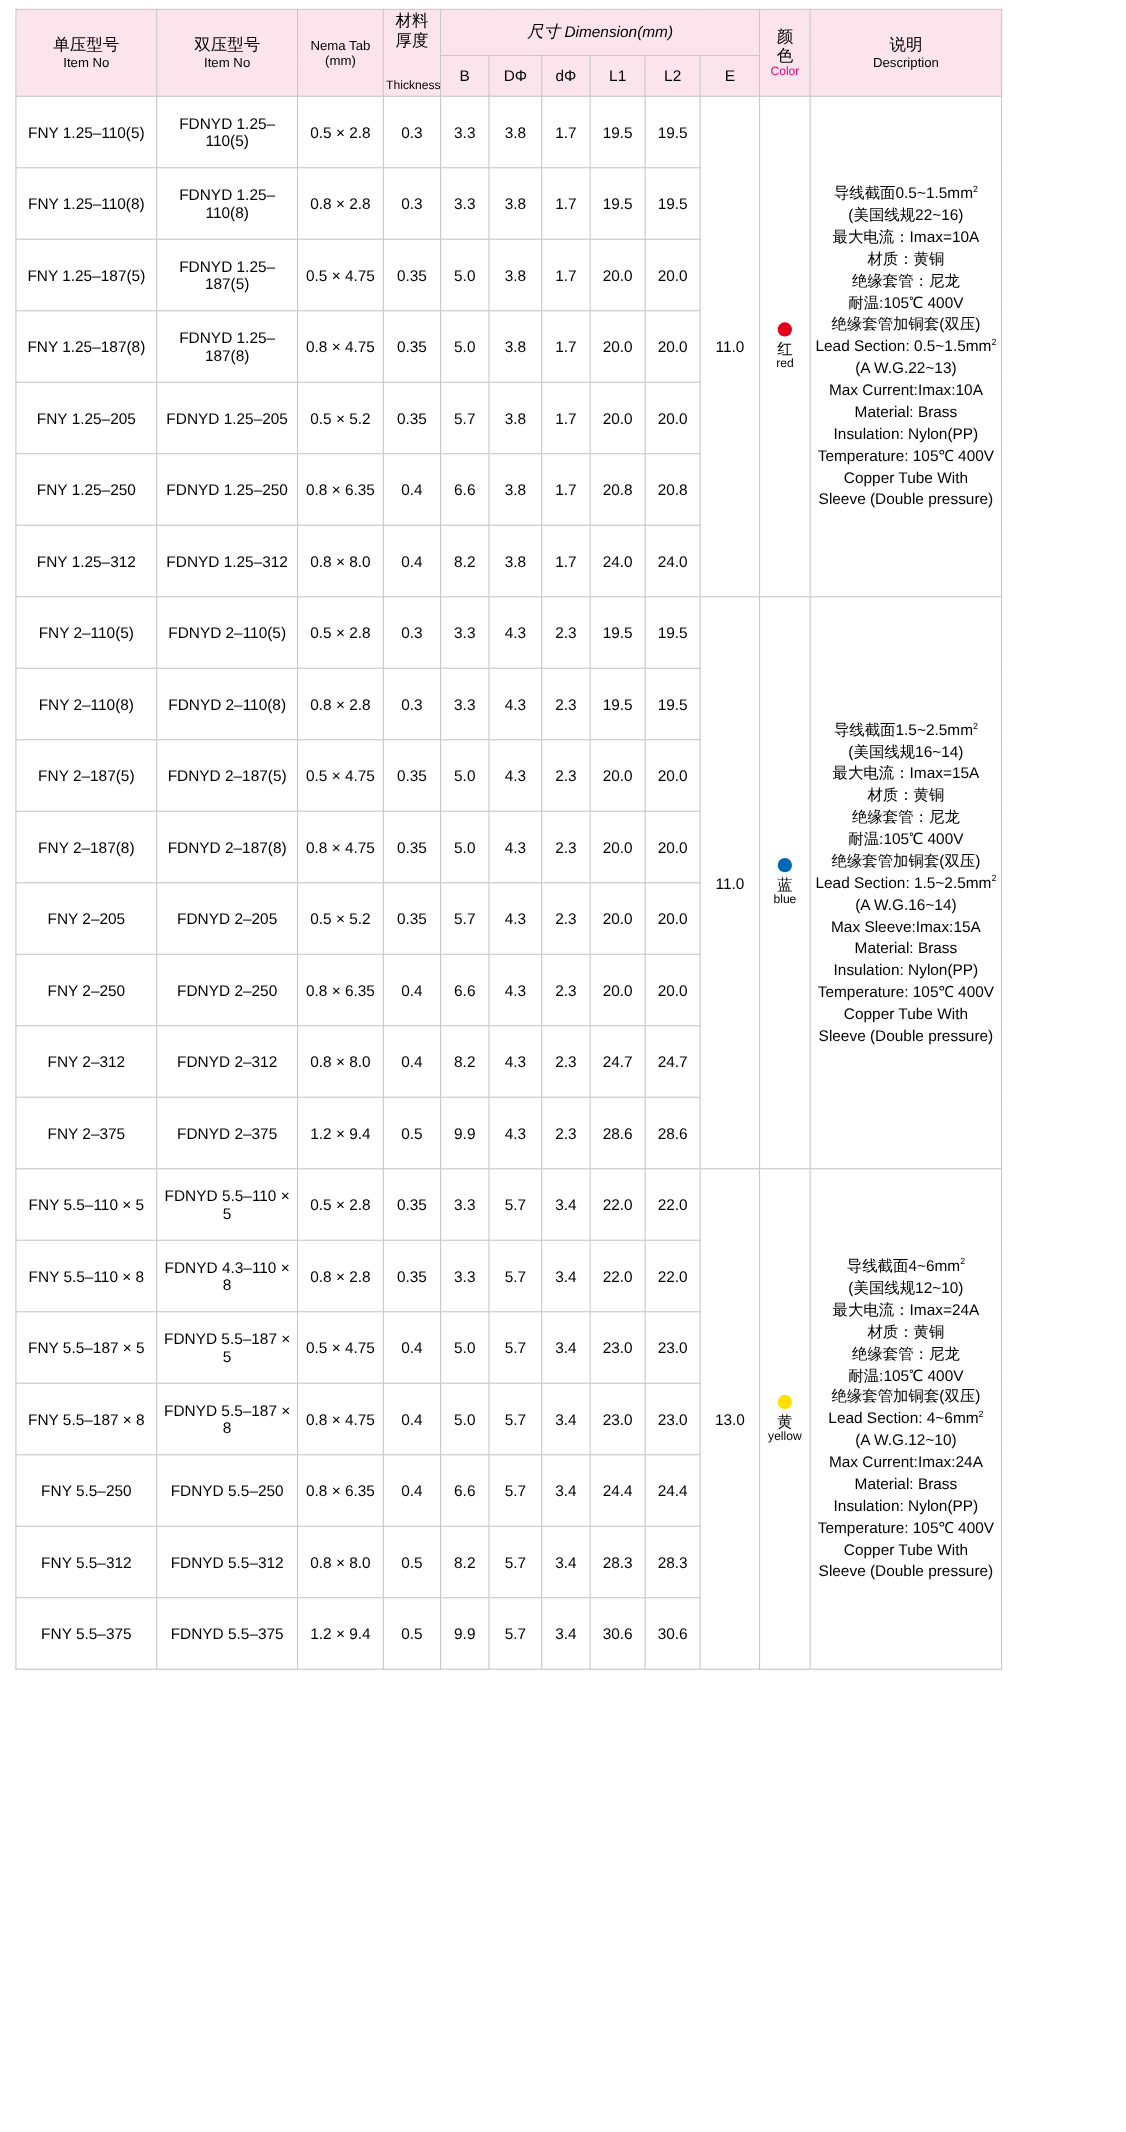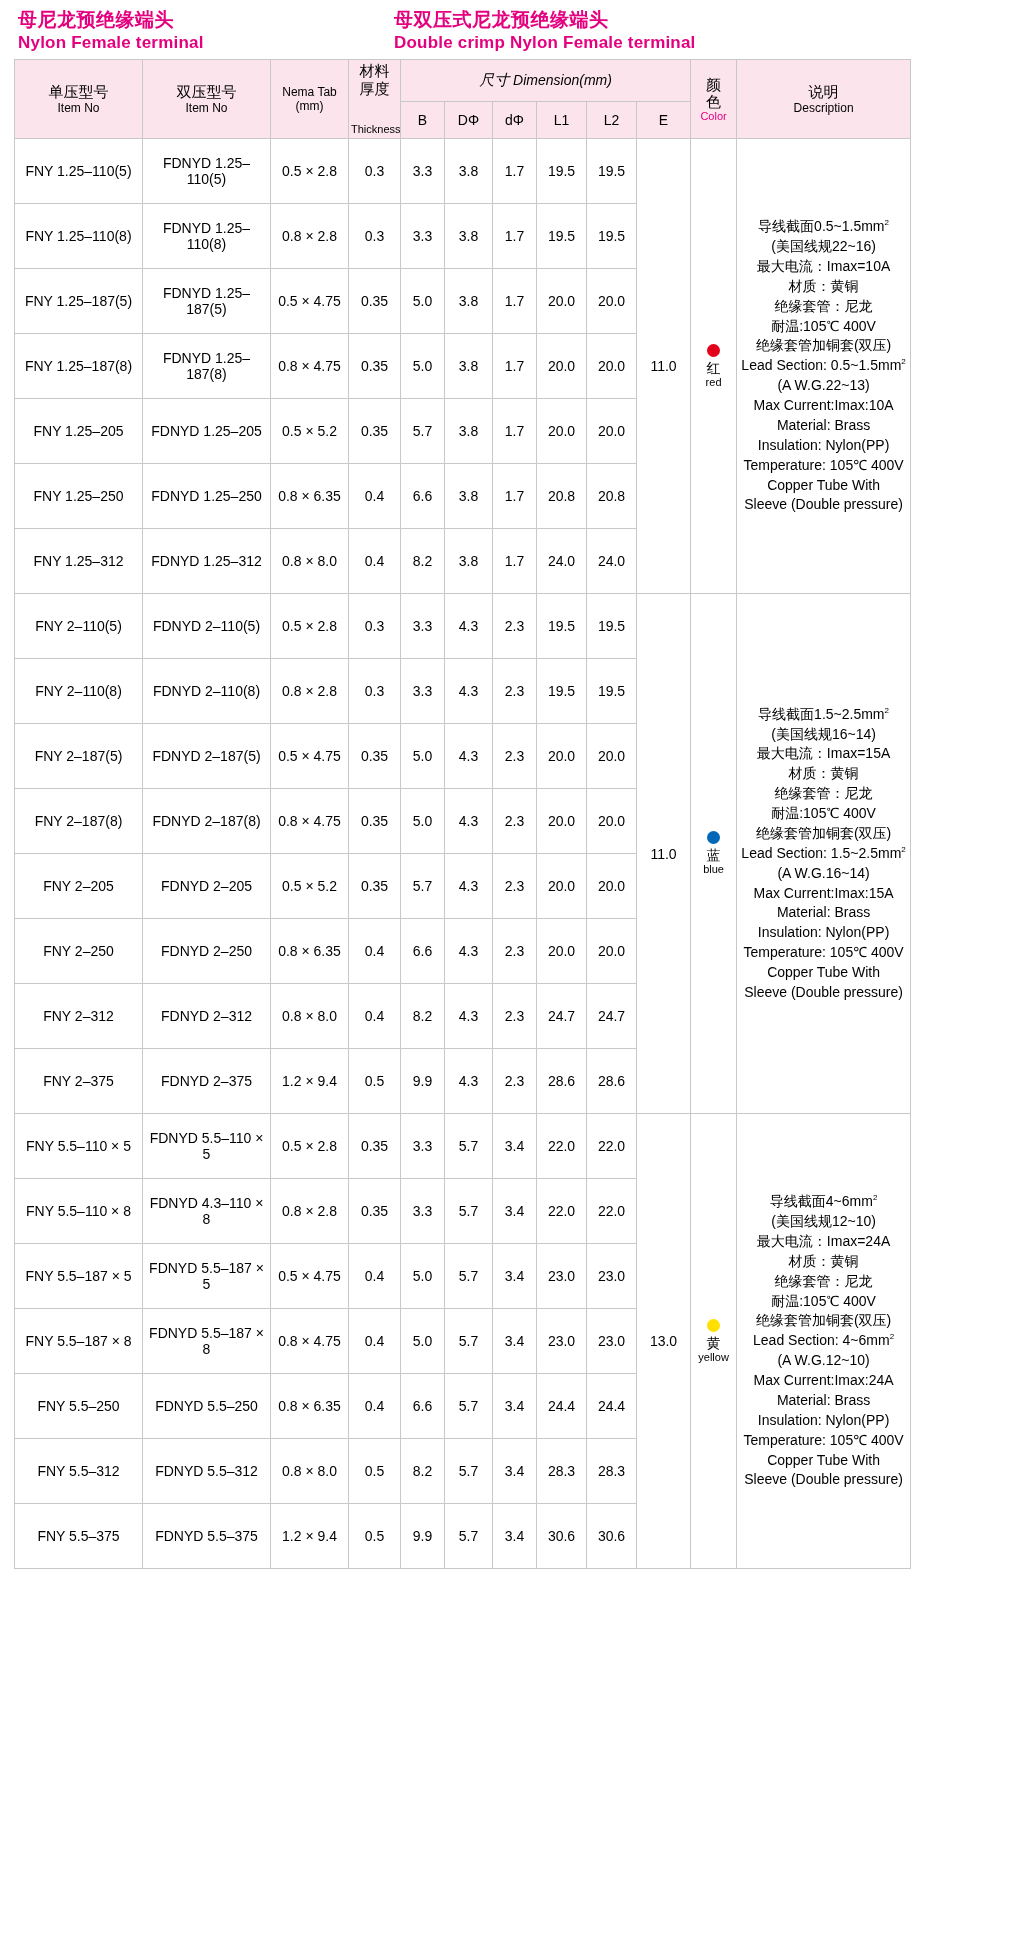--- a/index.html
+++ b/index.html
@@ -102,30 +102,20 @@
   col.c-l2     { width: 50px; }
   col.c-e      { width: 54px; }
   col.c-color  { width: 46px; }
   col.c-desc   { width: 174px; }
 </style>
 </head>
 <body>
 
 <div class="page">
 
-  <div class="titles">
-    <div class="title-block left">
-      <div class="title-cn">母尼龙预绝缘端头</div>
-      <div class="title-en">Nylon Female terminal</div>
-    </div>
-    <div class="title-block right">
-      <div class="title-cn">母双压式尼龙预绝缘端头</div>
-      <div class="title-en">Double crimp Nylon Female terminal</div>
-    </div>
-  </div>
 
   <table class="spec">
     <colgroup>
       <col class="c-item">
         <col class="c-item2">
         <col class="c-nema">
         <col class="c-thick">
       <col class="c-b">
         <col class="c-dphi">
         <col class="c-dphi2">
@@ -297,21 +287,21 @@
           <td class="desc" rowspan="8">
             <div class="desc-line">导线截面1.5~2.5mm<sup>2</sup></div>
             <div class="desc-line">(美国线规16~14)</div>
             <div class="desc-line">最大电流：Imax=15A</div>
             <div class="desc-line">材质：黄铜</div>
             <div class="desc-line">绝缘套管：尼龙</div>
             <div class="desc-line">耐温:105℃  400V</div>
             <div class="desc-line">绝缘套管加铜套(双压)</div>
             <div class="desc-line">Lead Section: 1.5~2.5mm<sup>2</sup></div>
             <div class="desc-line">(A W.G.16~14)</div>
-            <div class="desc-line">Max Current:Imax:15A</div>
+            <div class="desc-line">Max Sleeve:Imax:15A</div>
             <div class="desc-line">Material: Brass</div>
             <div class="desc-line">Insulation: Nylon(PP)</div>
             <div class="desc-line">Temperature: 105℃  400V</div>
             <div class="desc-line">Copper Tube With</div>
             <div class="desc-line">Sleeve (Double pressure)</div>
           </td>
         </tr>
         <tr>
           <td class="itemno">FNY 2–110(8)</td>
           <td class="itemno2">FDNYD 2–110(8)</td>

